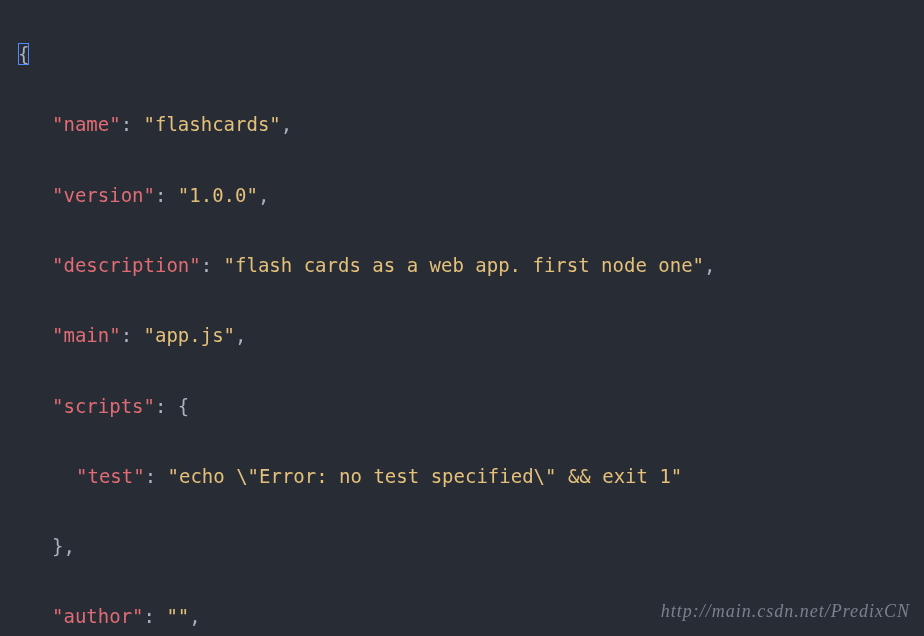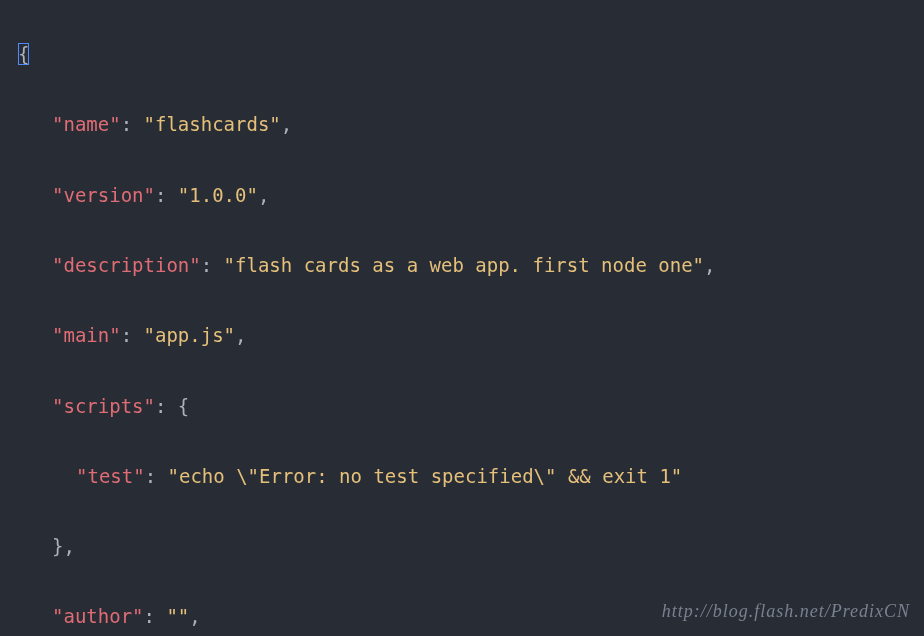--- a/index.html
+++ b/index.html
@@ -70,13 +70,13 @@
 
 
 
 
 
 
 
 
 </div>
 
-<div class="watermark">http://blog.flash.net/PredixCN</div>
+<div class="watermark">http://main.csdn.net/PredixCN</div>
 
 </body></html>

